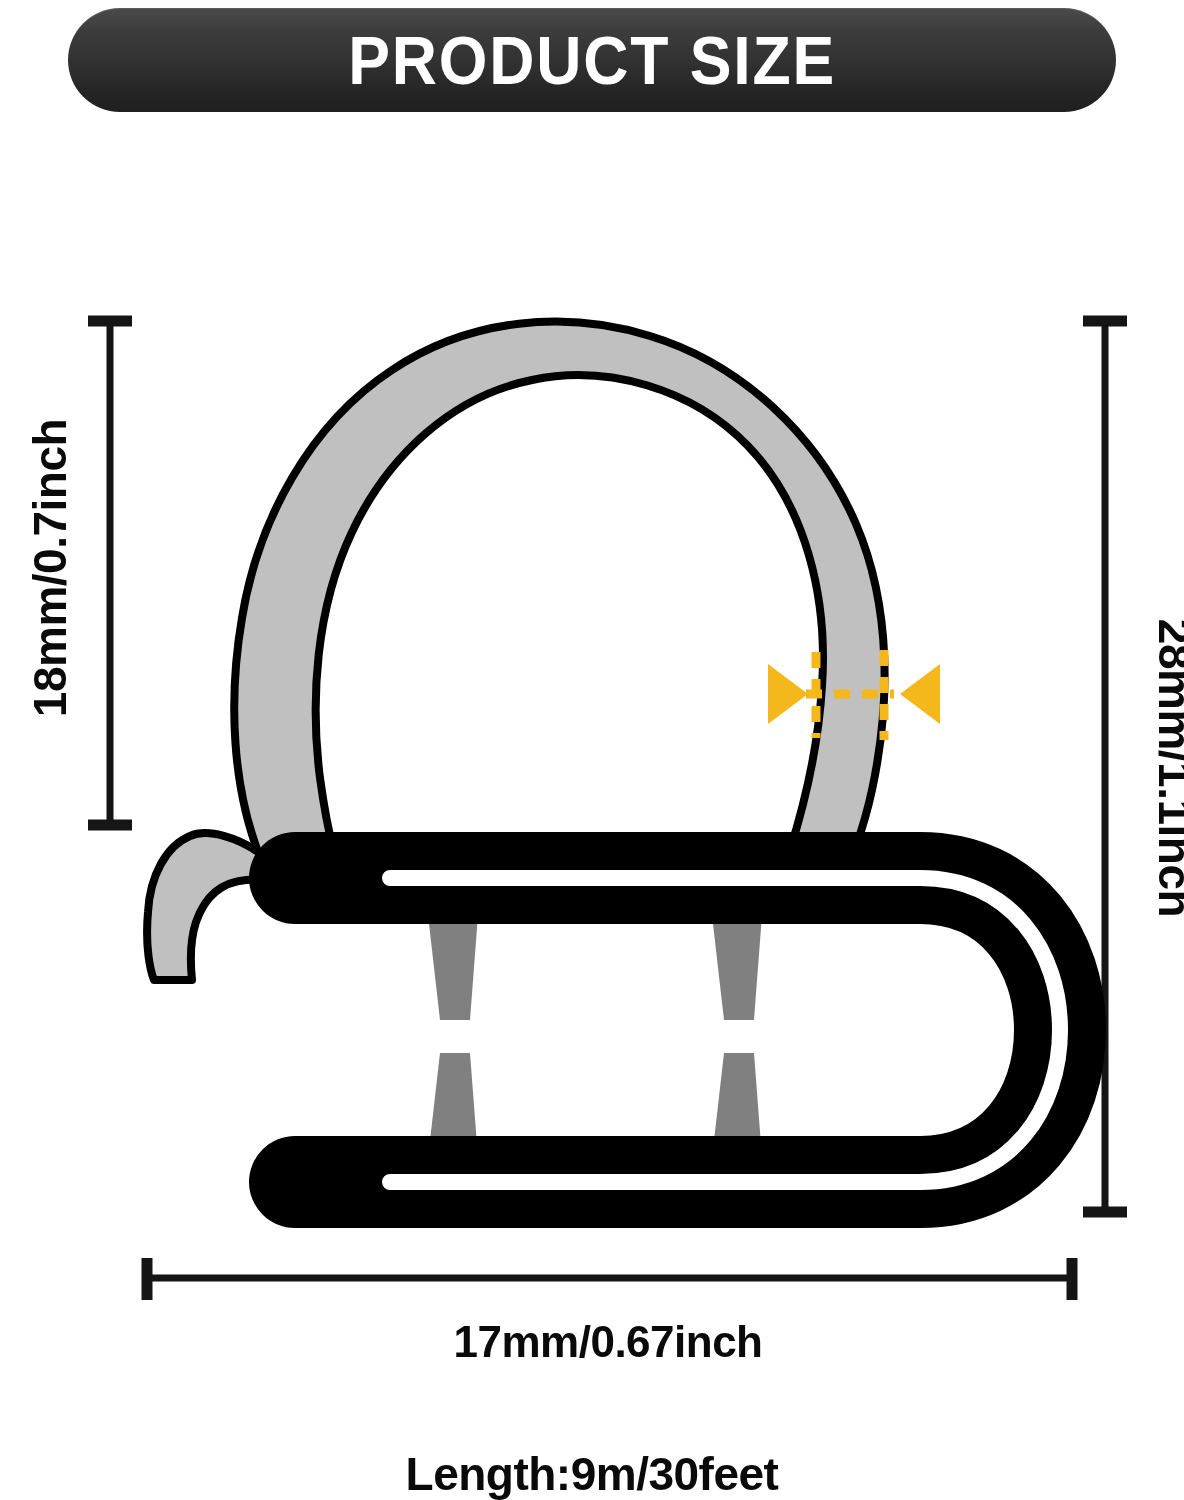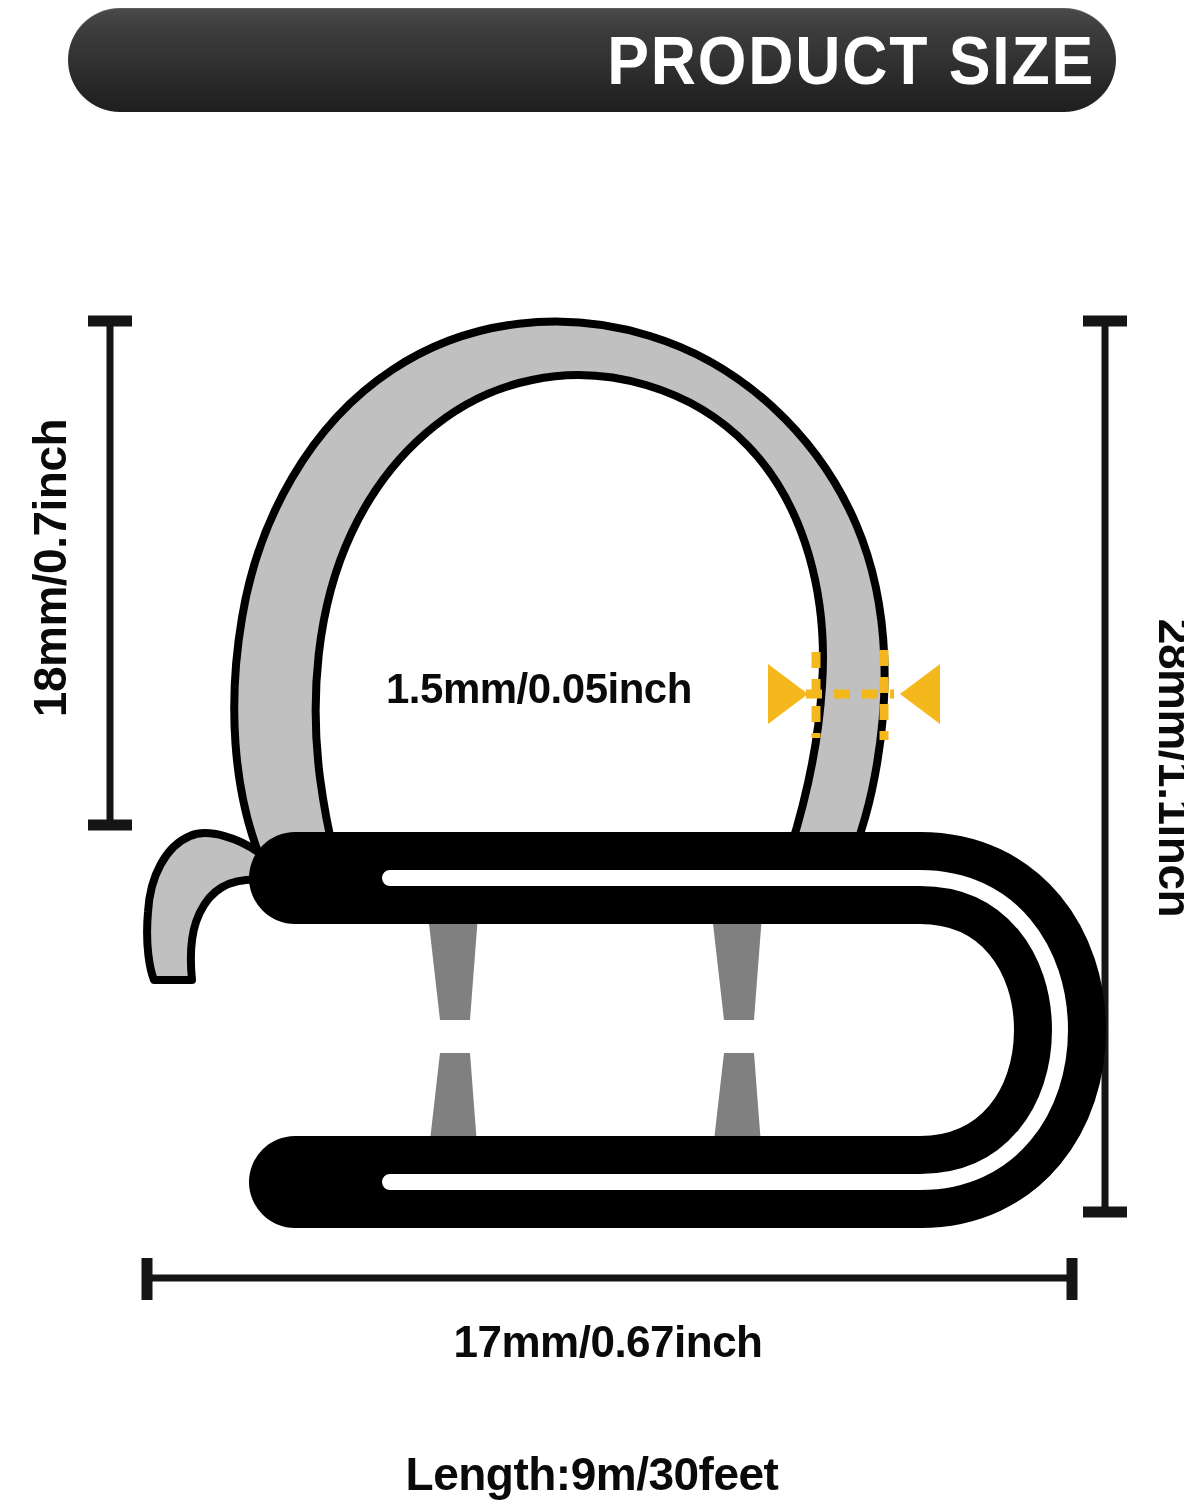--- a/index.html
+++ b/index.html
@@ -20,21 +20,21 @@
   #header-banner {
     position: absolute;
     left: 68px;
     top: 8px;
     width: 1048px;
     height: 104px;
     border-radius: 52px;
     background: linear-gradient(180deg, #4a4a4a 0%, #3c3c3c 22%, #303030 55%, #262626 78%, #1f1f1f 100%);
     display: flex;
     align-items: center;
-    justify-content: flex-end;
+    justify-content: center;
     box-shadow: inset 0 1px 0 rgba(255,255,255,0.10);
   }
   #header-title {
     color: #ffffff;
     font-size: 68px;
     font-weight: 700;
     letter-spacing: 2px;
     transform: scaleX(0.92);
     font-family: "Liberation Sans", sans-serif;
     line-height: 1;
@@ -198,19 +198,18 @@
 
       <polygon points="940,664 900,694 940,724" fill="#f4b81c"></polygon>
     </g>
 
   </svg>
 
   <div class="dim-label" id="label-height-left">18mm/0.7inch</div>
 
   <div class="dim-label" id="label-height-right">28mm/1.1inch</div>
 
-  <div class="dim-label" id="label-thickness">1.5mm/0.05inch</div>
 
   <div class="dim-label" id="label-width-bottom">17mm/0.67inch</div>
 
   <div class="dim-label" id="label-length">Length:9m/30feet</div>
 
 </div>
 
 </body></html>

